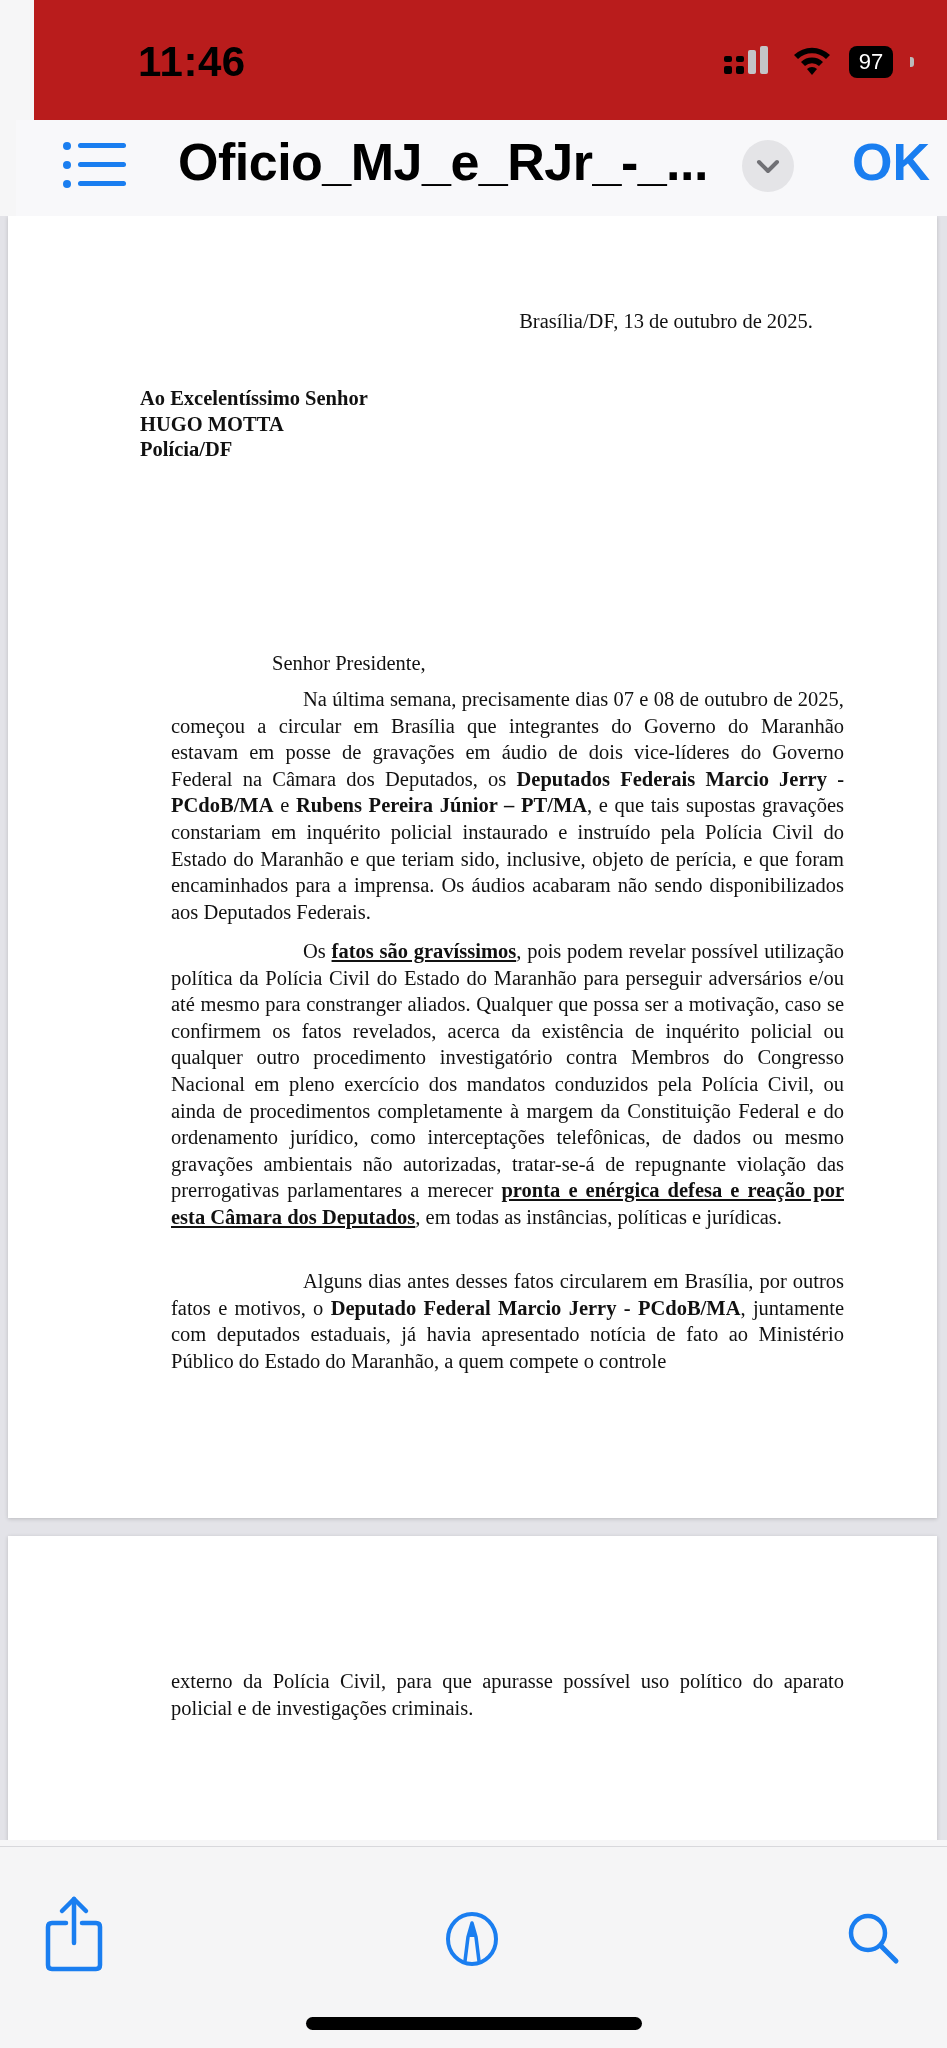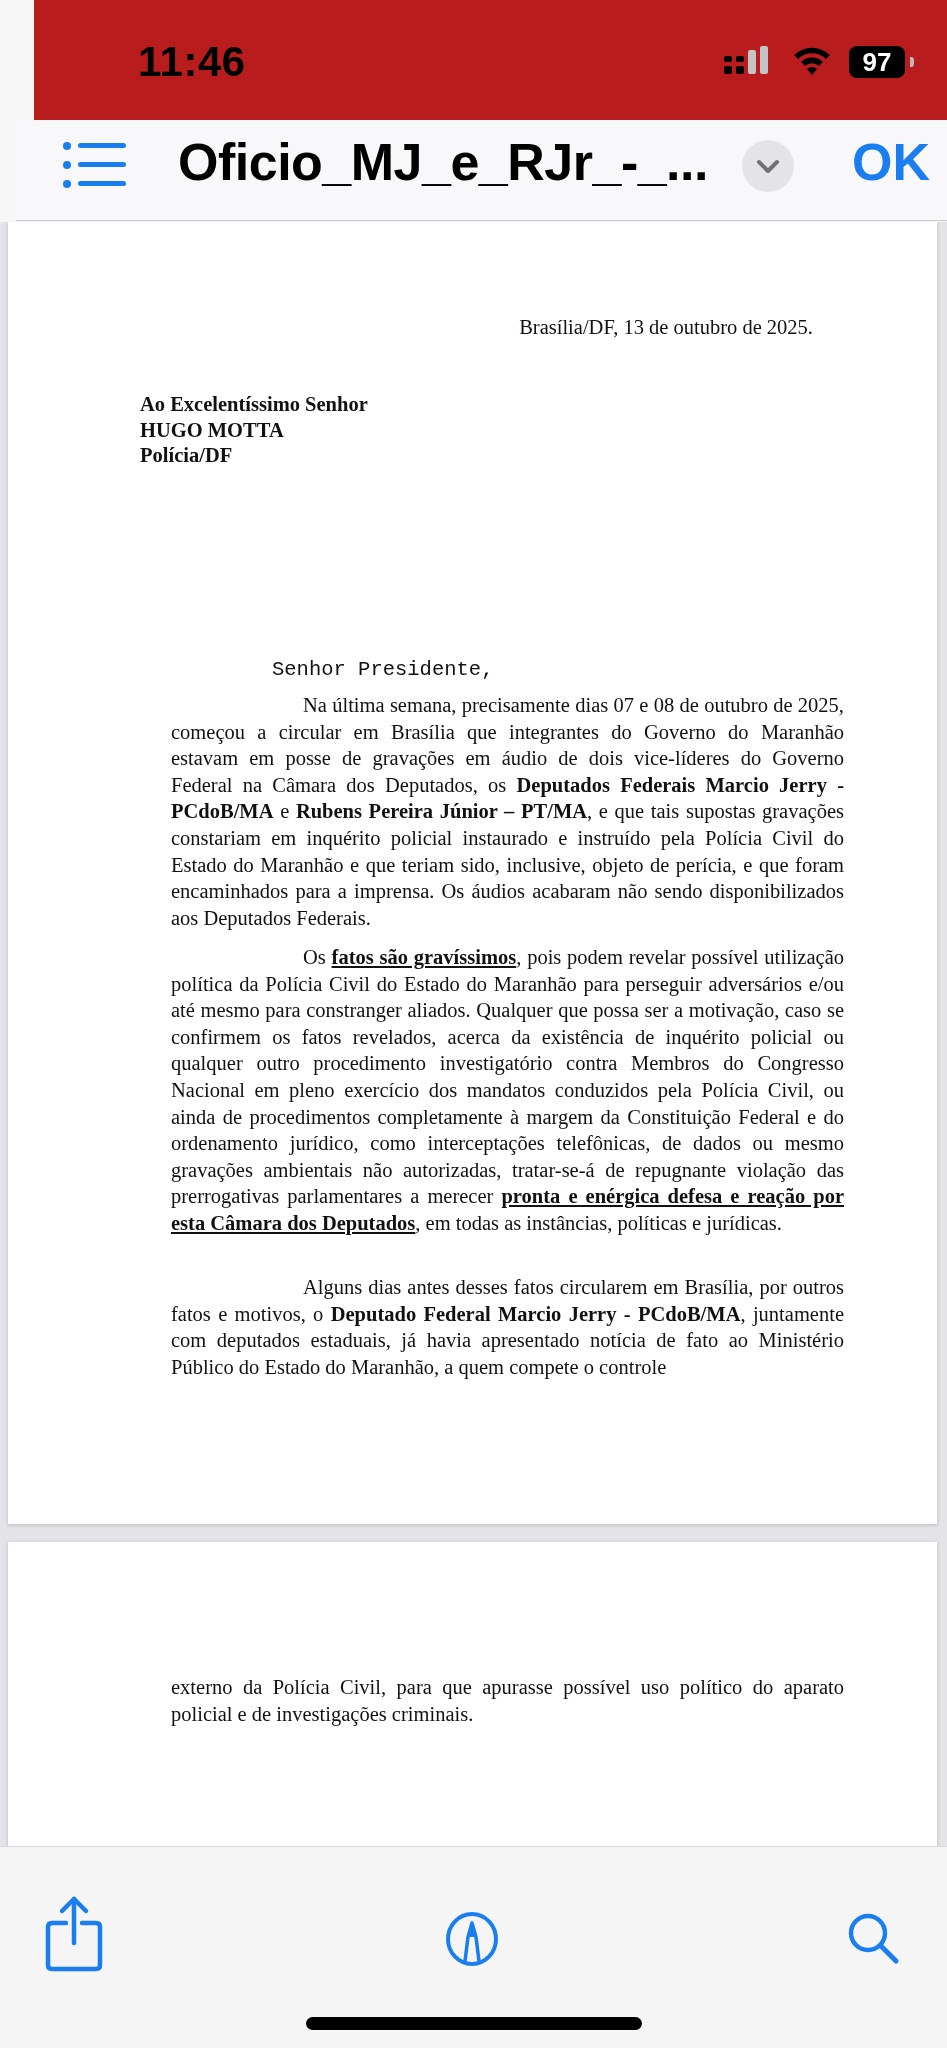--- a/index.html
+++ b/index.html
@@ -5,42 +5,42 @@
     * { box-sizing: border-box; margin: 0; padding: 0; }
     html, body { width: 947px; height: 2048px; overflow: hidden; background: #f6f6f7; }
     body { position: relative; font-family: "Liberation Sans", sans-serif; }
 
     
     .status-bar { position: absolute; top: 0; left: 0; width: 947px; height: 120px; background: #b91c1c; margin-left: 34px; }
     .time { position: absolute; left: 104px; top: 38px; font-size: 42px; font-weight: 600; color: #000; letter-spacing: 0.5px; }
     .signal { position: absolute; left: 690px; top: 46px; width: 50px; height: 32px; }
     .wifi { position: absolute; left: 758px; top: 44px; width: 40px; height: 32px; }
     .battery { position: absolute; left: 815px; top: 46px; width: 66px; height: 32px; }
-    .battery-body { position: absolute; left: 0; top: 0; width: 56px; height: 32px; background: #000; border-radius: 8px; color: #fff; font-size: 26px; font-weight: 700; text-align: center; line-height: 32px; }
+    .battery-body { position: absolute; left: 0; top: 0; width: 44px; height: 32px; background: #000; border-radius: 8px; color: #fff; font-size: 22px; font-weight: 400; text-align: center; line-height: 32px; }
     .battery-tip { position: absolute; left: 61px; top: 11px; width: 4px; height: 10px; background: #bbb; border-radius: 0 3px 3px 0; }
 
     
     .nav-bar { position: absolute; top: 120px; left: 16px; width: 947px; height: 101px; background: #f8f8fa; border-bottom: 1.5px solid #c9c9cc; }
     .list-icon { position: absolute; left: 46px; top: 20px; width: 66px; height: 50px; }
     .doc-title { position: absolute; left: 162px; top: 12px; font-size: 52px; font-weight: 600; color: #000; white-space: nowrap; letter-spacing: -0.5px; }
     .chevron-btn { position: absolute; left: 726px; top: 20px; width: 52px; height: 52px; background: #e4e4e7; border-radius: 50%; }
     .ok-btn { position: absolute; left: 836px; top: 12px; font-size: 52px; font-weight: 600; color: #1a7ef0; }
 
     
-    .doc-area { position: absolute; top: 222px; left: 0; width: 947px; height: 1624px; background: #e3e3e8; overflow: hidden; }
+    .doc-area { position: absolute; top: 216px; left: 0; width: 947px; height: 1624px; background: #e3e3e8; overflow: hidden; }
     .page { position: absolute; left: 8px; width: 929px; background: #fff; box-shadow: 0 1px 4px rgba(0,0,0,0.18); }
     .page1 { top: 0; height: 1302px; }
     .page2 { top: 1320px; height: 400px; }
 
     .doc-text { font-family: "Liberation Serif", serif; font-size: 20.5px; color: #111; line-height: 26.6px; margin-left: 31px; }
     .p-abs { position: absolute; left: 132px; width: 673px; }
     .date { position: absolute; right: 124px; top: 94px; font-family: "Liberation Serif", serif; font-size: 20.5px; color: #111; }
     .addressee { position: absolute; left: 132px; top: 170px; font-family: "Liberation Serif", serif; font-size: 20.5px; font-weight: 700; line-height: 25.5px; color: #111; }
     .subject { position: absolute; left: 132px; top: 322px; font-family: "Liberation Serif", serif; font-size: 20.5px; color: #111; }
-    .salutation { position: absolute; left: 264px; top: 436px; font-family: Liberation Mono, monospace; font-size: 20.5px; color: #111; }
+    .salutation { position: absolute; left: 264px; top: 436px; font-family: Liberation Serif, serif; font-size: 20.5px; color: #111; }
     .para { text-align: justify; text-indent: 132px; }
     .b { font-weight: 700; }
     .bu { font-weight: 700; text-decoration: underline; }
 
     
     .toolbar { position: absolute; top: 1846px; left: 0; width: 947px; height: 202px; background: #f5f5f6; border-top: 1px solid #d8d8dc; }
     .share-icon { position: absolute; left: 44px; top: 48px; width: 60px; height: 78px; }
     .markup-icon { position: absolute; left: 444px; top: 64px; width: 56px; height: 56px; }
     .search-icon { position: absolute; left: 846px; top: 64px; width: 56px; height: 56px; }
     .home-indicator { position: absolute; left: 306px; top: 170px; width: 336px; height: 13px; background: #000; border-radius: 7px; }

